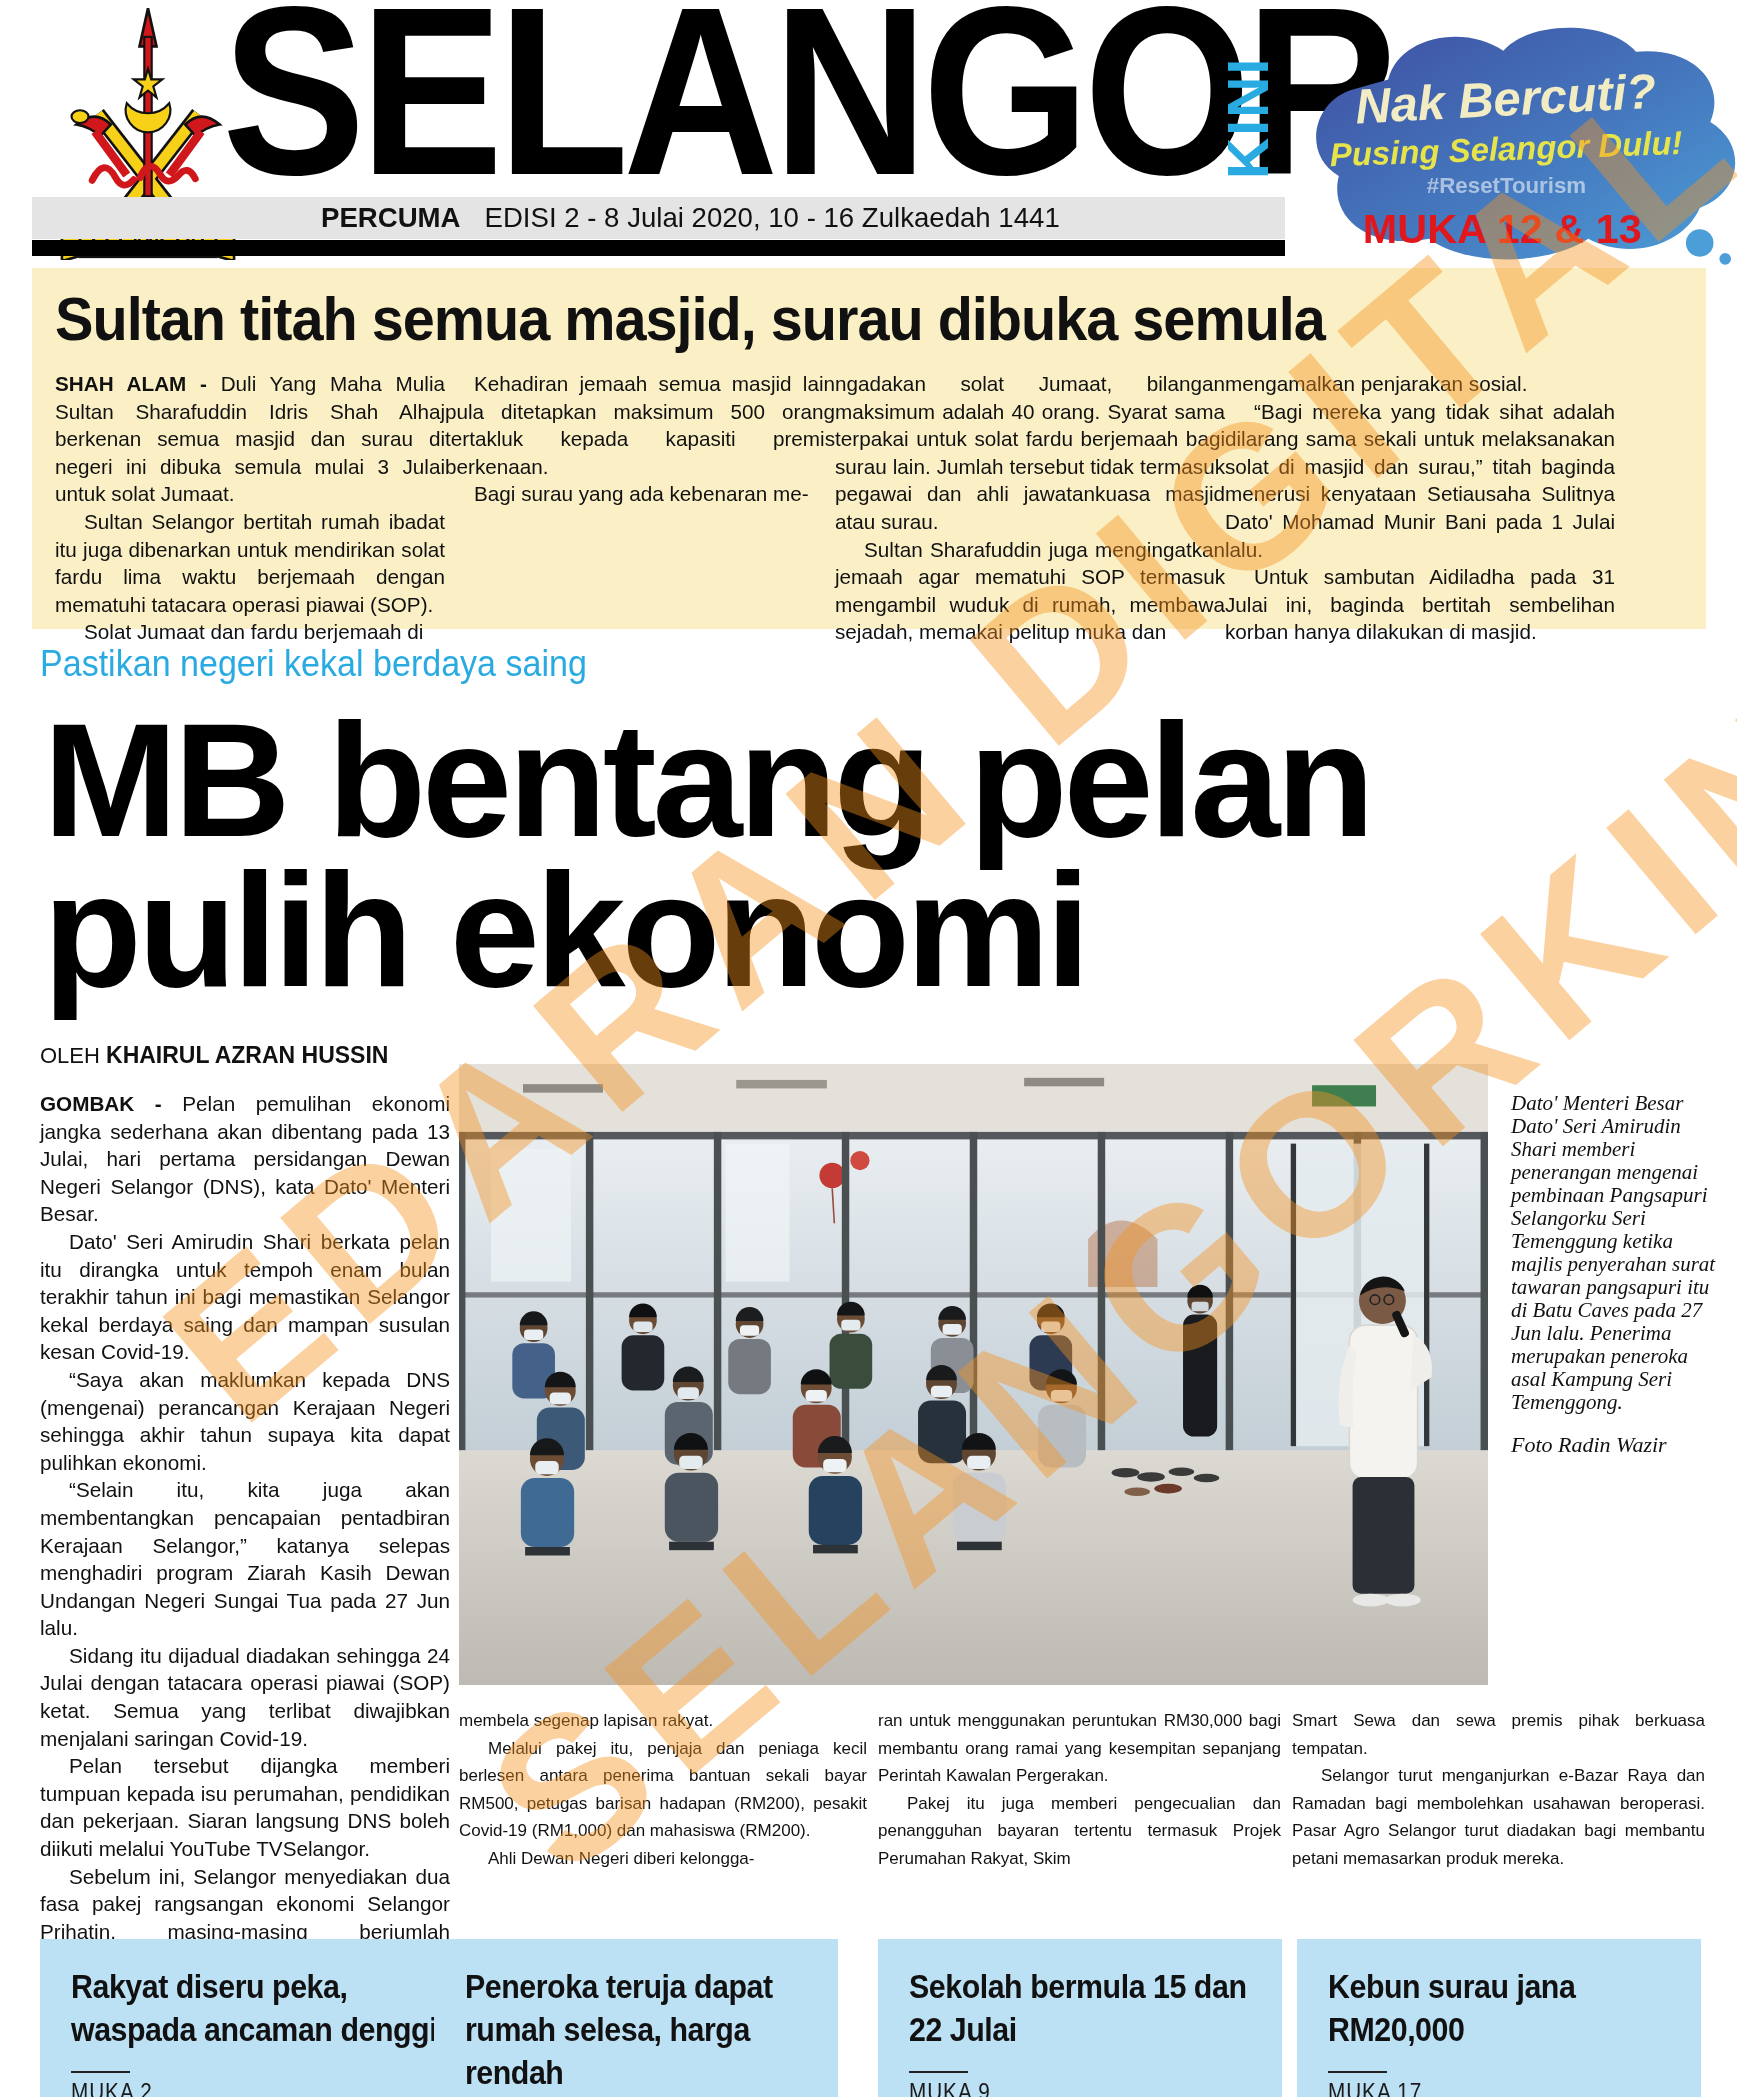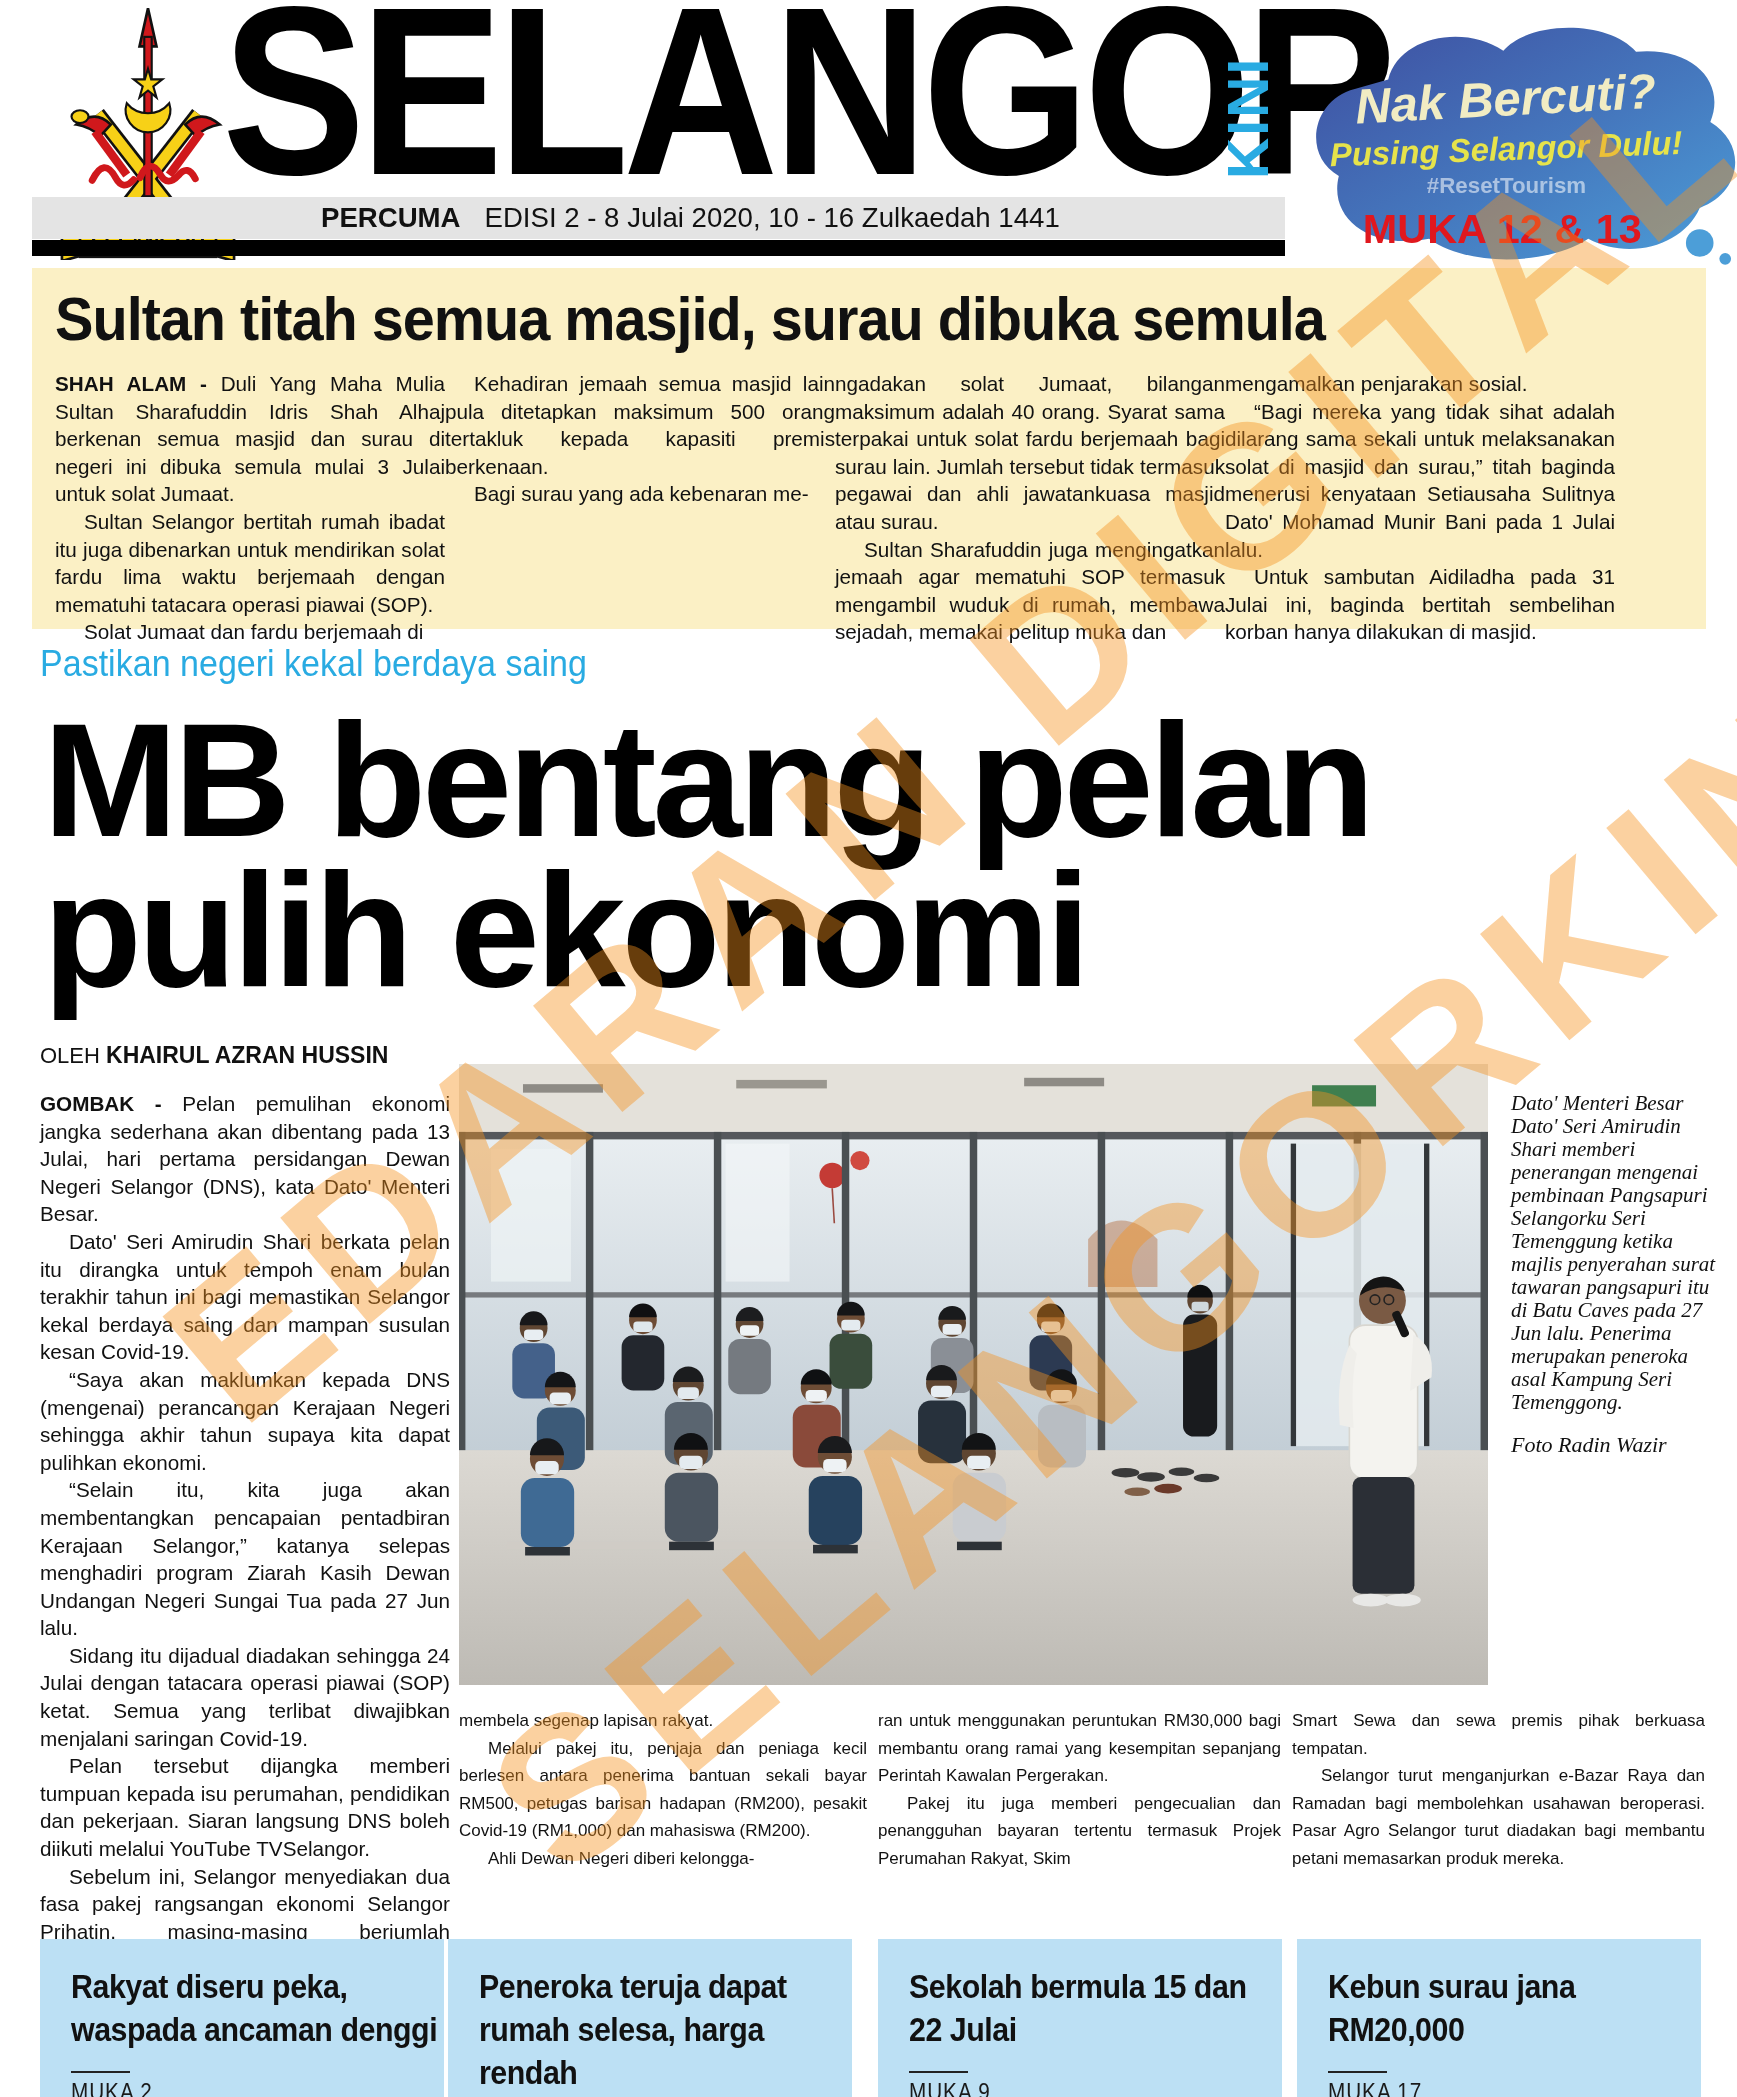--- a/index.html
+++ b/index.html
@@ -50,21 +50,21 @@
 
   .bcol{top:1707px;width:408px;font-size:17px;line-height:27.6px;text-align:justify;}
   .bcol p{margin:0;}
   #bcol1{left:459px;}
   #bcol2{left:878px;width:403px;}
   #bcol3{left:1292px;width:413px;}
 
   
   .teaser{top:1939px;height:159px;background:#BCE0F4;box-sizing:border-box;padding:25.5px 0 0 31px;}
   #tz0{left:40px;width:404px;}
-  #tz1{left:448px;width:404px;}
+  #tz1{left:434px;width:404px;}
   #tz2{left:878px;width:404px;}
   #tz3{left:1297px;width:404px;}
   .t-title{font-size:33px;font-weight:bold;line-height:43px;letter-spacing:-0.5px;
     transform:scaleX(.92);transform-origin:0 0;width:108%;}
   .t-rule{width:59px;height:2.1px;background:#222;margin-top:20px;}
   .t-page{margin-top:5.3px;font-size:24.4px;letter-spacing:1.1px;transform:scaleX(.85);
     transform-origin:0 0;color:#1a1a1a;}
 
   
   .wm{font-size:202px;font-weight:bold;color:#F6921E;opacity:.42;letter-spacing:19px;

